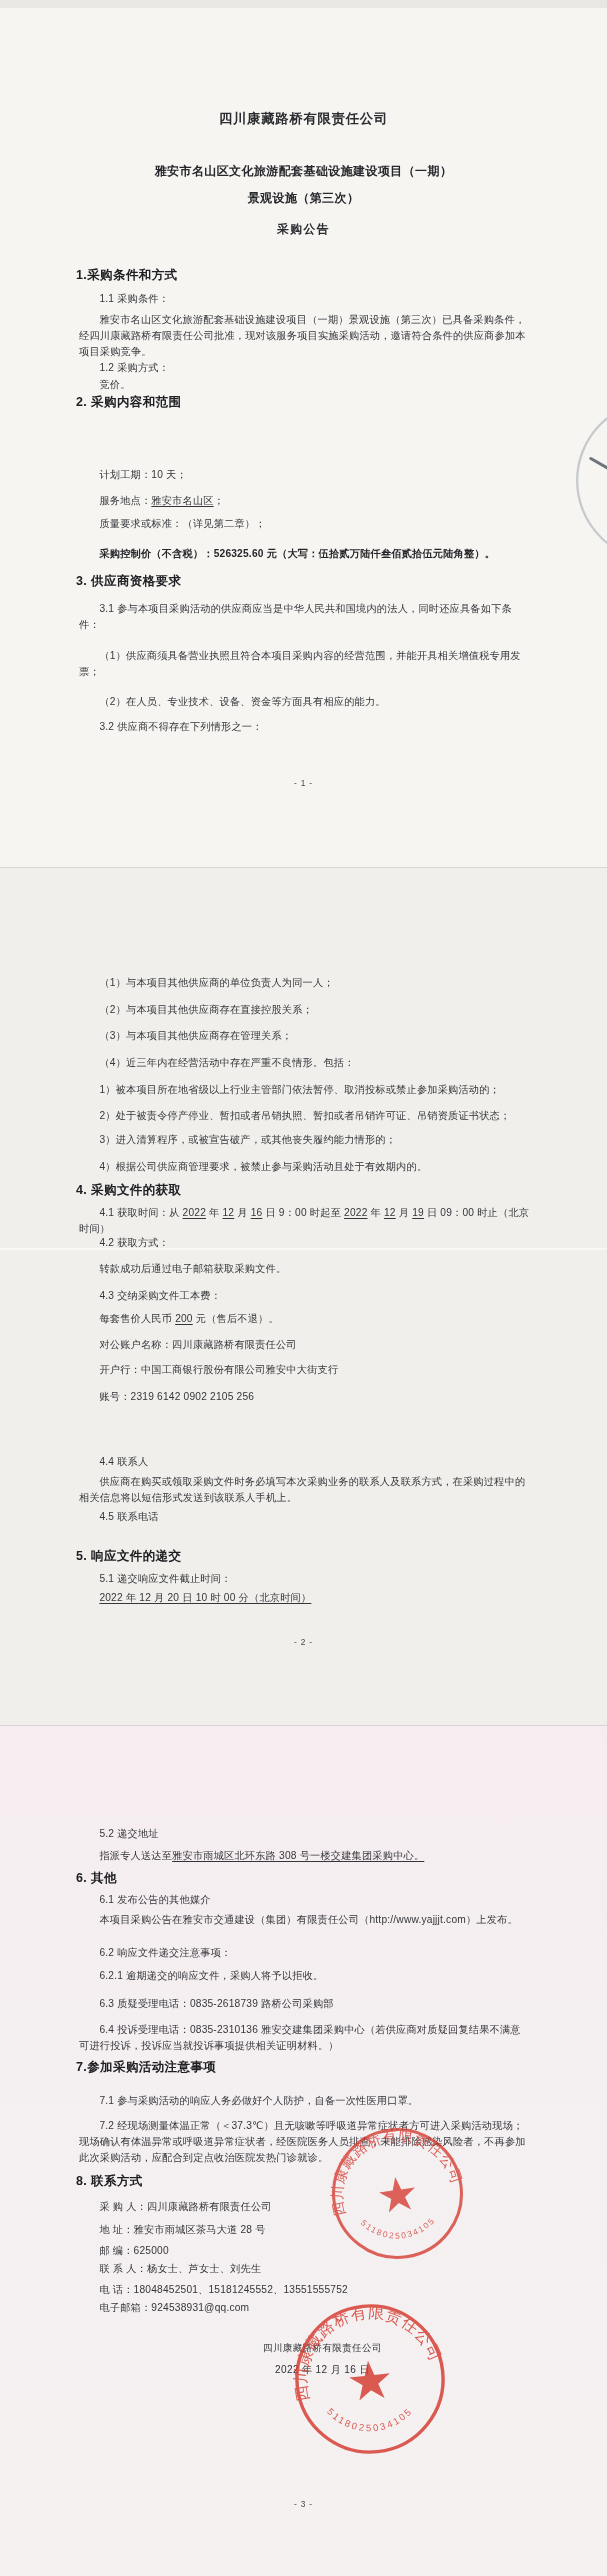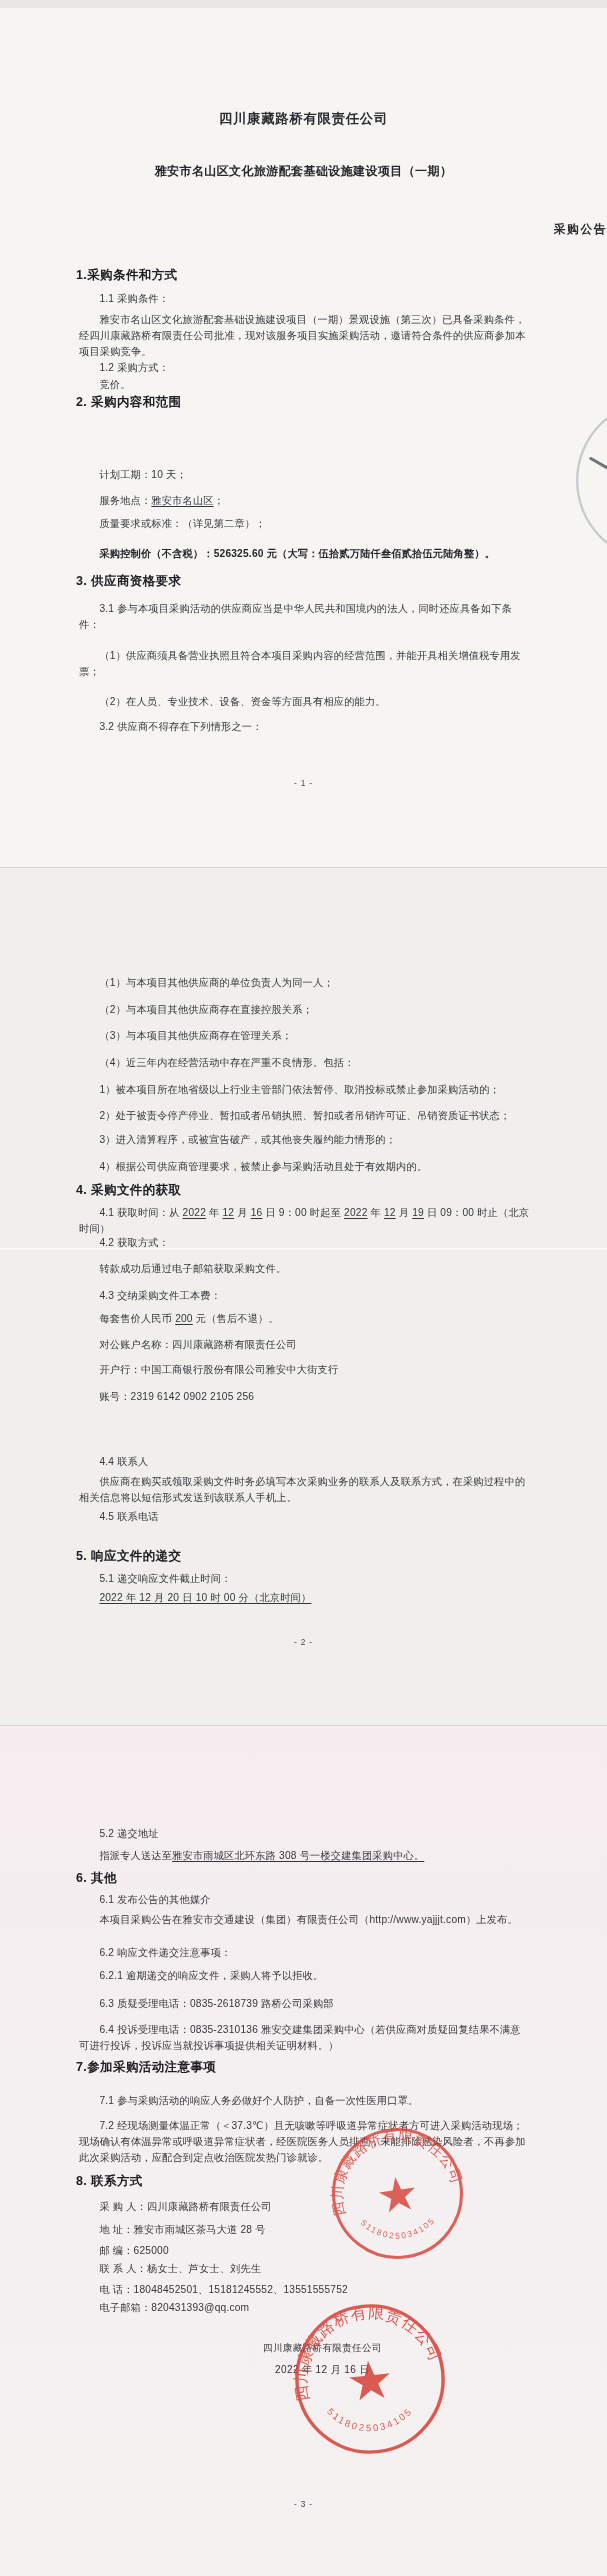--- a/index.html
+++ b/index.html
@@ -7,21 +7,21 @@
           font-family:"Liberation Sans","DejaVu Sans",sans-serif;color:#35363b;}
   .pagebg{position:absolute;left:0;width:607px;}
   .pg1{top:0;height:859px;background:#f6f5f2;}
   .pg2{top:859px;height:859px;background:#f0efeb;border-top:1.5px solid #dbd8d3;}
   .pg3{top:1717px;height:859px;background:linear-gradient(180deg,#f6edf1 0%,#f4eff0 40%,#f5f1f1 100%);border-top:1.5px solid #d9d5d2;}
   .tb{position:absolute;left:79px;width:451px;font-size:10.2px;line-height:16px;letter-spacing:0.2px;}
   .ind{text-indent:2em;}
   .ct{left:0;width:607px;text-align:center;}
   .t-co{font-size:13.3px;font-weight:600;color:#2b2c30;letter-spacing:0.8px;}
   .t-pj{font-size:12px;font-weight:700;color:#26272b;letter-spacing:0.4px;}
-  .t-no{font-size:11.8px;font-weight:600;color:#2b2c30;letter-spacing:1.5px;text-align:right;}
+  .t-no{font-size:11.8px;font-weight:600;color:#2b2c30;letter-spacing:1.5px;}
   .h{left:76px;font-size:12.5px;font-weight:700;color:#202024;letter-spacing:0.4px;}
   .b{font-weight:700;color:#26262a;}
   .u{text-decoration:underline;text-underline-offset:1.5px;}
   .ftr{left:0;width:607px;text-align:center;font-size:8.4px;color:#4a4a4c;letter-spacing:0.8px;}
   .sign{font-size:9.5px;color:#303136;letter-spacing:0.4px;}
   .stamp{position:absolute;}
   .streak{position:absolute;left:588px;top:454px;width:23px;height:3px;background:#4e545c;opacity:.8;
           transform:rotate(30deg);border-radius:1.5px;}
   .faintline{position:absolute;left:0;top:1240px;width:607px;height:1.5px;background:rgba(255,255,255,.55);}
 </style>
@@ -30,20 +30,21 @@
 
 <div class="canvas">
 
   <div class="pagebg pg1"></div>
   <div class="pagebg pg2"></div>
   <div class="pagebg pg3"></div>
   <div class="faintline"></div>
 
   <div class="tb ct t-co" style="top:103px">四川康藏路桥有限责任公司</div>
   <div class="tb ct t-pj" style="top:155px">雅安市名山区文化旅游配套基础设施建设项目（一期）</div>
+  <div class="tb ct t-pj" style="top:182px">景观设施（第三次）</div>
   <div class="tb ct t-no" style="top:213px">采购公告</div>
 
   <div class="tb h" style="top:259px">1.采购条件和方式</div>
   <div class="tb ind" style="top:283px">1.1 采购条件：</div>
   <div class="tb ind" style="top:304px">雅安市名山区文化旅游配套基础设施建设项目（一期）景观设施（第三次）已具备采购条件，经四川康藏路桥有限责任公司批准，现对该服务项目实施采购活动，邀请符合条件的供应商参加本项目采购竞争。</div>
   <div class="tb ind" style="top:352px">1.2 采购方式：</div>
   <div class="tb ind" style="top:369px">竞价。</div>
 
   <div class="tb h" style="top:386px">2. 采购内容和范围</div>
   <div class="tb ind" style="top:459px">计划工期：10 天；</div>
@@ -117,21 +118,21 @@
   <div class="tb h" style="top:2051px">7.参加采购活动注意事项</div>
   <div class="tb ind" style="top:2085px">7.1 参与采购活动的响应人务必做好个人防护，自备一次性医用口罩。</div>
   <div class="tb ind" style="top:2110px">7.2 经现场测量体温正常（＜37.3℃）且无咳嗽等呼吸道异常症状者方可进入采购活动现场；现场确认有体温异常或呼吸道异常症状者，经医院医务人员排查，未能排除感染风险者，不再参加此次采购活动，应配合到定点收治医院发热门诊就诊。</div>
   <div class="tb h" style="top:2165px">8. 联系方式</div>
 
   <div class="tb ind" style="top:2191px">采  购  人：四川康藏路桥有限责任公司</div>
   <div class="tb ind" style="top:2214px">地      址：雅安市雨城区茶马大道 28 号</div>
   <div class="tb ind" style="top:2235px">邮      编：625000</div>
   <div class="tb ind" style="top:2253px">联  系  人：杨女士、芦女士、刘先生</div>
   <div class="tb ind" style="top:2274px">电      话：18048452501、15181245552、13551555752</div>
-  <div class="tb ind" style="top:2292px">电子邮箱：820431393@qq.com</div>
+  <div class="tb ind" style="top:2292px">电子邮箱：924538931@qq.com</div>
 
   <div class="tb sign" style="top:2332px;left:263px;width:197px">四川康藏路桥有限责任公司</div>
   <div class="tb sign" style="top:2354px;left:275px;width:197px;font-size:10px">2022 年 12 月 16 日</div>
   <div class="tb ftr" style="top:2488px">- 3 -</div>
 
   <svg class="stamp" style="left:329px;top:2117px" width="137" height="137" viewBox="0 0 180 180">
     <g opacity="0.78" transform="rotate(-8 90 90)">
       <circle cx="90" cy="90" r="84" fill="none" stroke="#d5392f" stroke-width="4"></circle>
       <text x="90" y="113" font-size="62" text-anchor="middle" fill="#d5392f">★</text>
       <defs>

